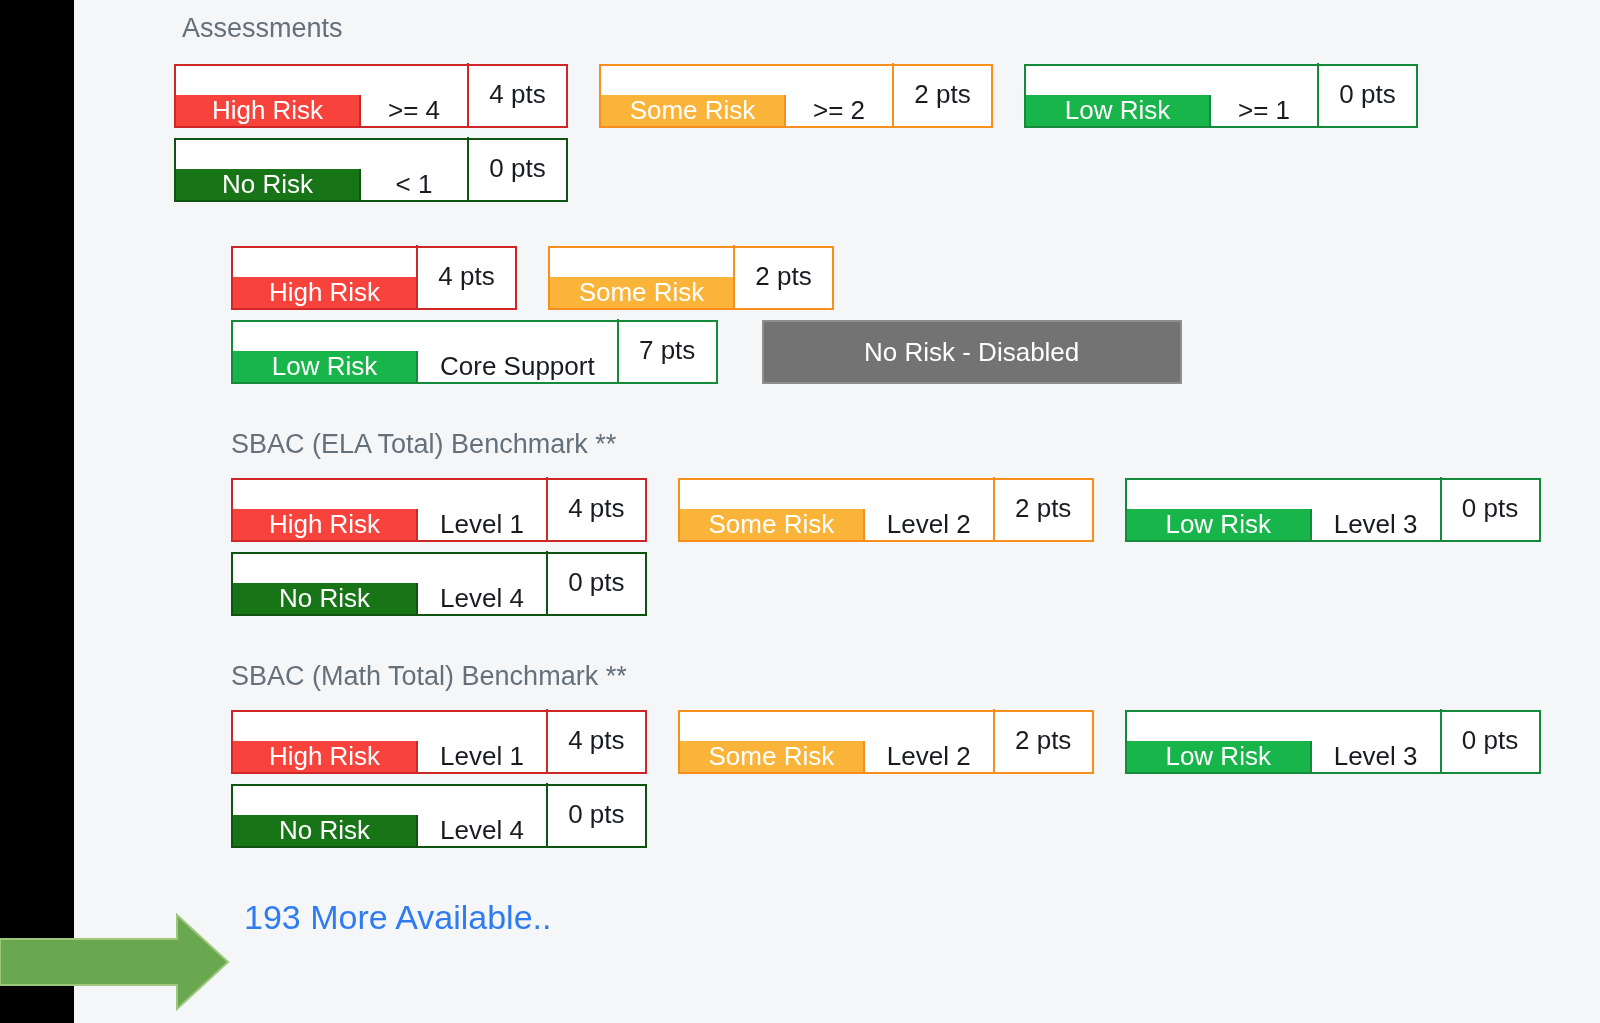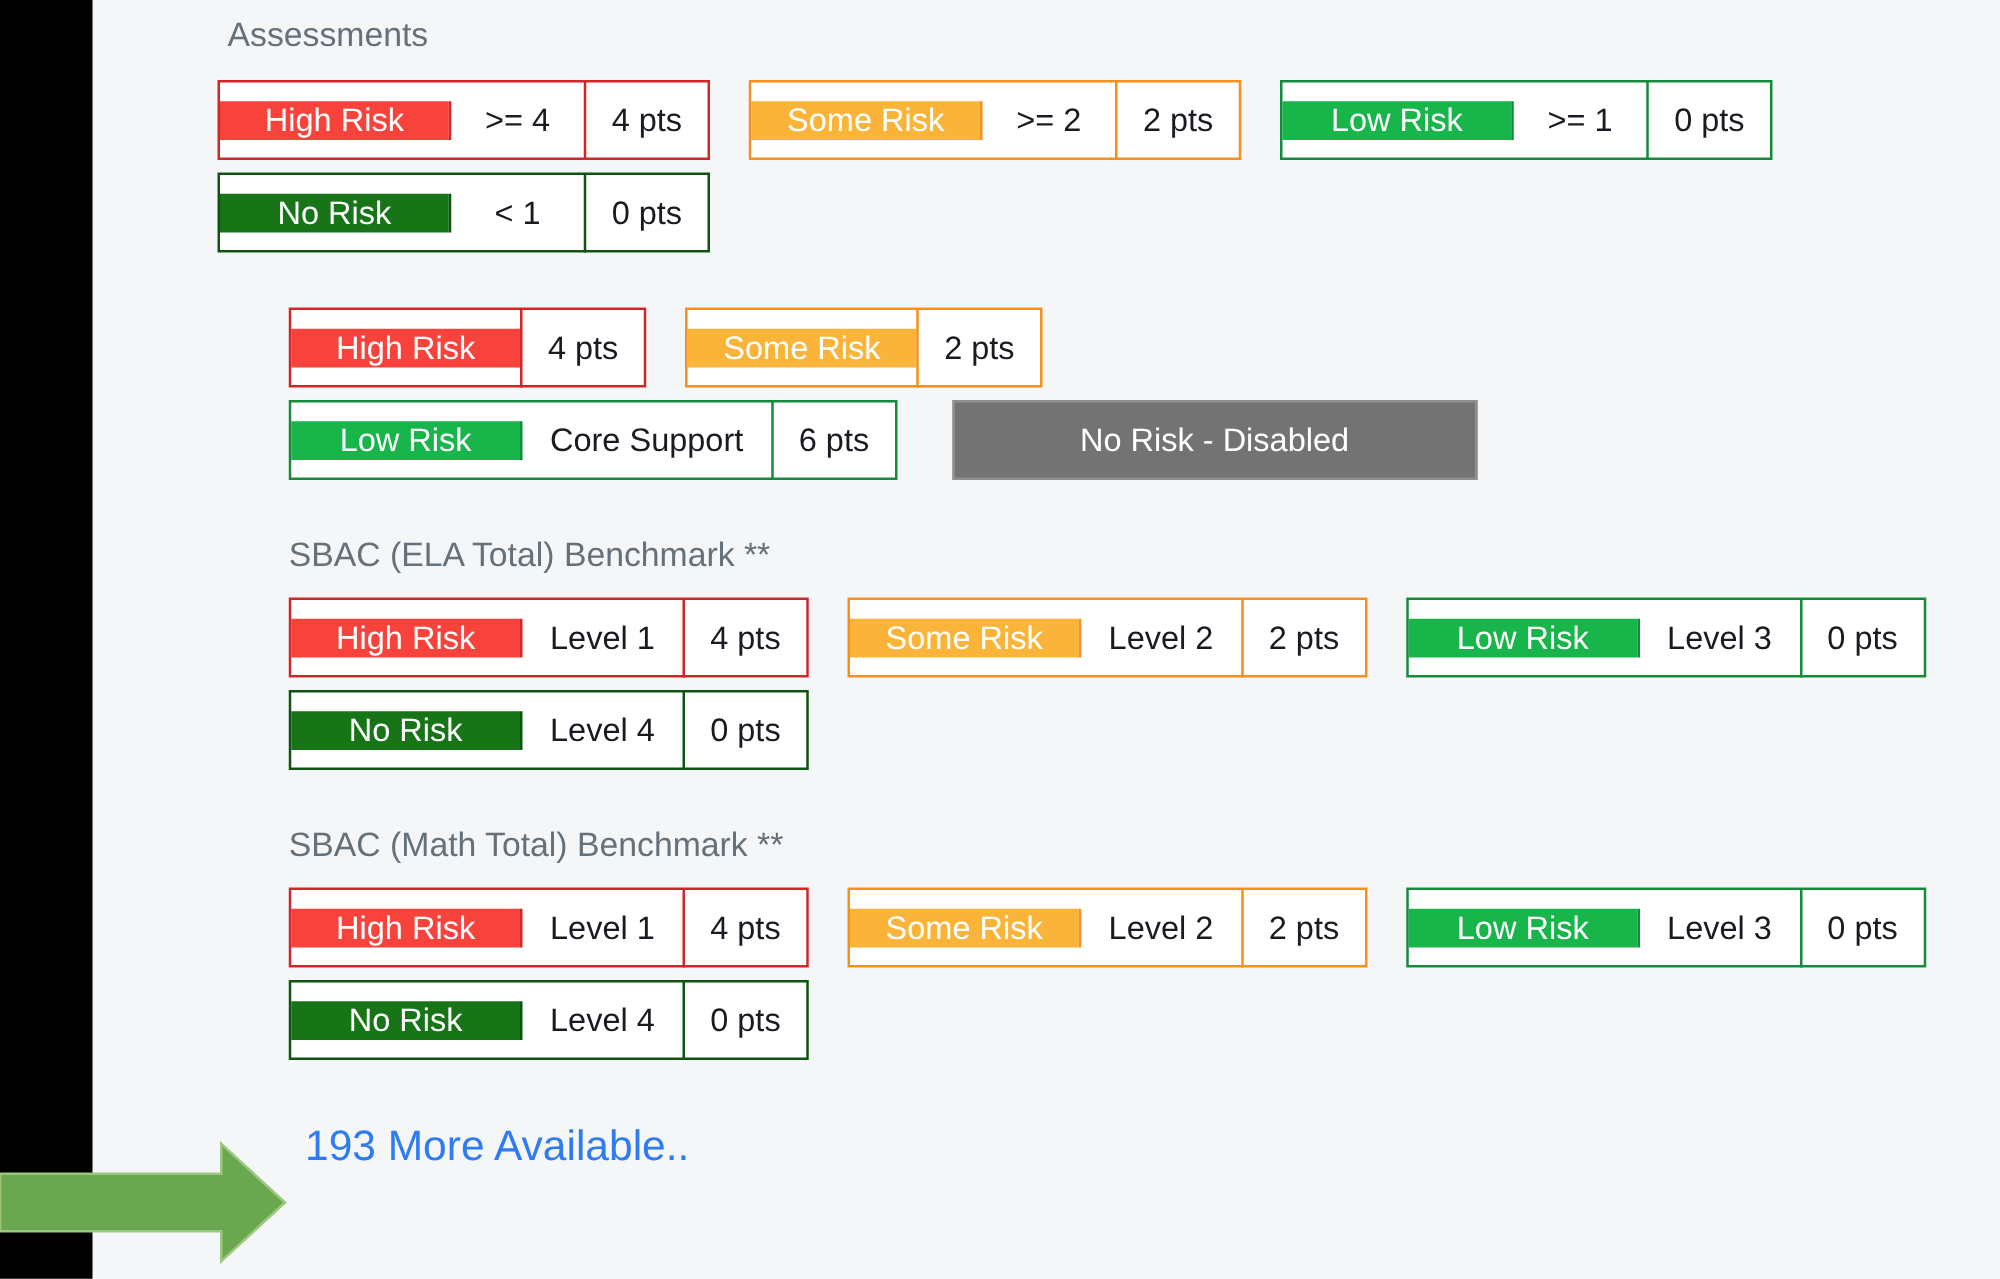--- a/index.html
+++ b/index.html
@@ -25,21 +25,21 @@
     font-size: 27px; line-height: 32px;
     color: #64707a;
     margin-bottom: 18px;
   }
   .sec-0 .sec-title { padding-left: 8px; margin-bottom: 20px; }
   .sec-indent { margin-left: 57px; }
   .row { display: flex; gap: 31px; margin-bottom: 10px; align-items: flex-start; }
 
   .badge {
     display: inline-flex;
-    align-items: center;
+    align-items: flex-end;
     height: 64px;
     border: 2px solid var(--bc);
     background: #fff;
     box-sizing: border-box;
     font-size: 26px;
     flex: none;
   }
   .cell { display: flex; align-items: center; justify-content: center; box-sizing: border-box; }
   .badge .label {
     background: var(--bg);
@@ -140,21 +140,21 @@
       </div>
       <div class="badge v-orange">
         <span class="cell label">Some Risk</span>
         <span class="cell pts">2 pts</span>
       </div>
     </div>
     <div class="row">
       <div class="badge v-green">
         <span class="cell label">Low Risk</span>
         <span class="cell value">Core Support</span>
-        <span class="cell pts">6 pts</span>
+        <span class="cell pts">7 pts</span>
       </div>
       <div class="badge-disabled">
         <span>No Risk - Disabled</span>
       </div>
     </div>
   </section>
 
   
   <section class="sec sec-indent">
     <div class="sec-title">SBAC (ELA Total) Benchmark **</div>

